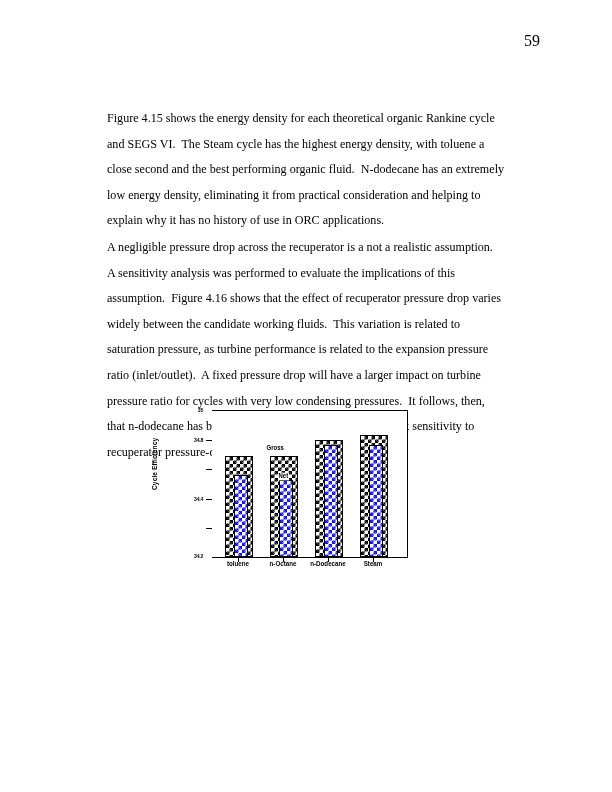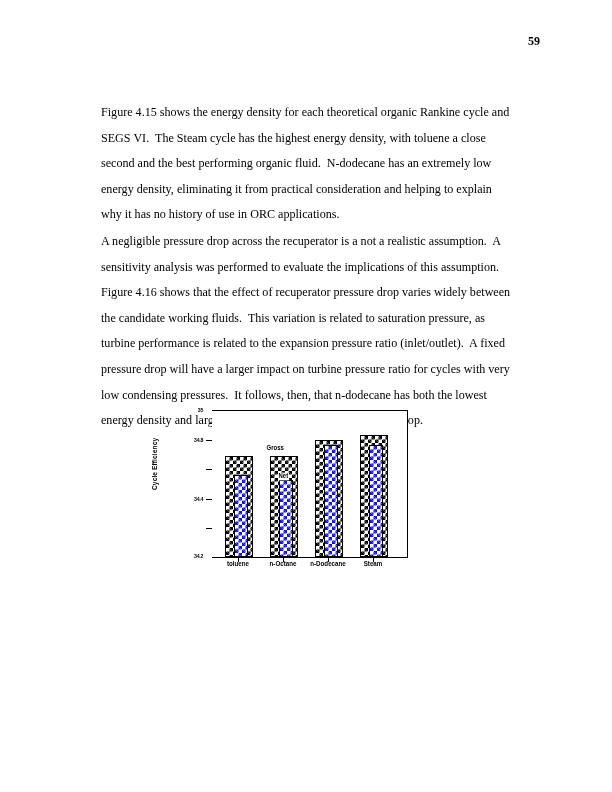--- a/index.html
+++ b/index.html
@@ -21,40 +21,39 @@
     left: 0; top: 0;
     width: 612px;
     height: 792px;
   }
 
   
   .page-number {
     position: absolute;
     right: 72px;
     top: 34px;
-    font-size: 12px;
+    font-size: 16px;
     line-height: 14px;
     text-align: right;
     white-space: nowrap;
-    font-weight: bold;
   }
 
   
   .body-block {
     position: absolute;
     left: 91px;
     width: 430px;
     font-size: 12.1px;
     line-height: 25.6px;
     text-align: left;
   }
   .para-1 { top: 90px; }
   .para-2 { top: 219px; }
   .body-block p {
-    margin: 10px;
+    margin: 16px;
     white-space: pre-wrap;
   }
 
   
   .figure-wrap {
     position: absolute;
     left: 91px;
     top: 398px;
     width: 430px;
   }

